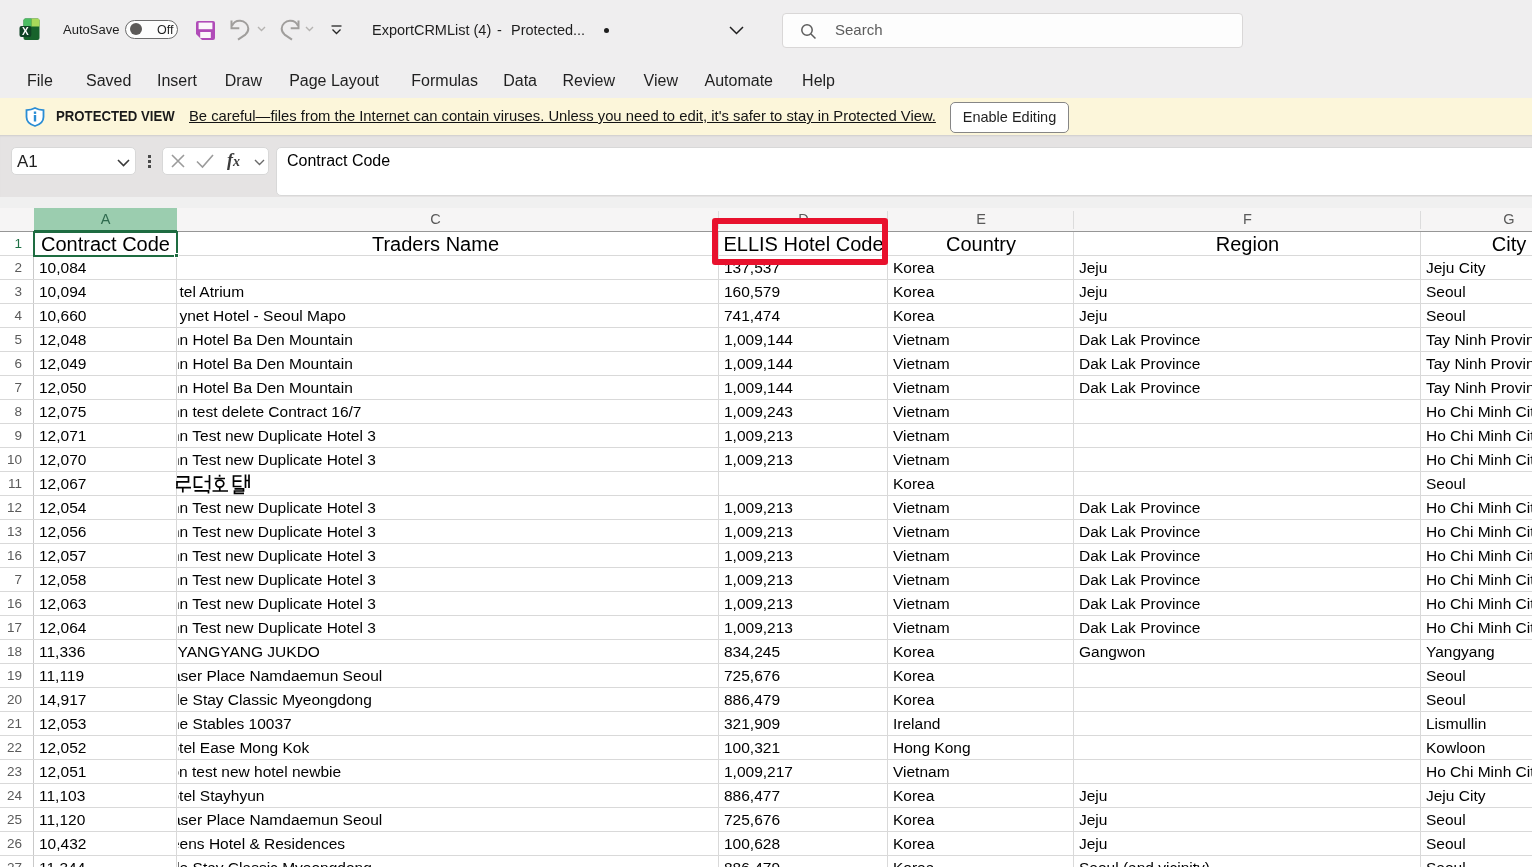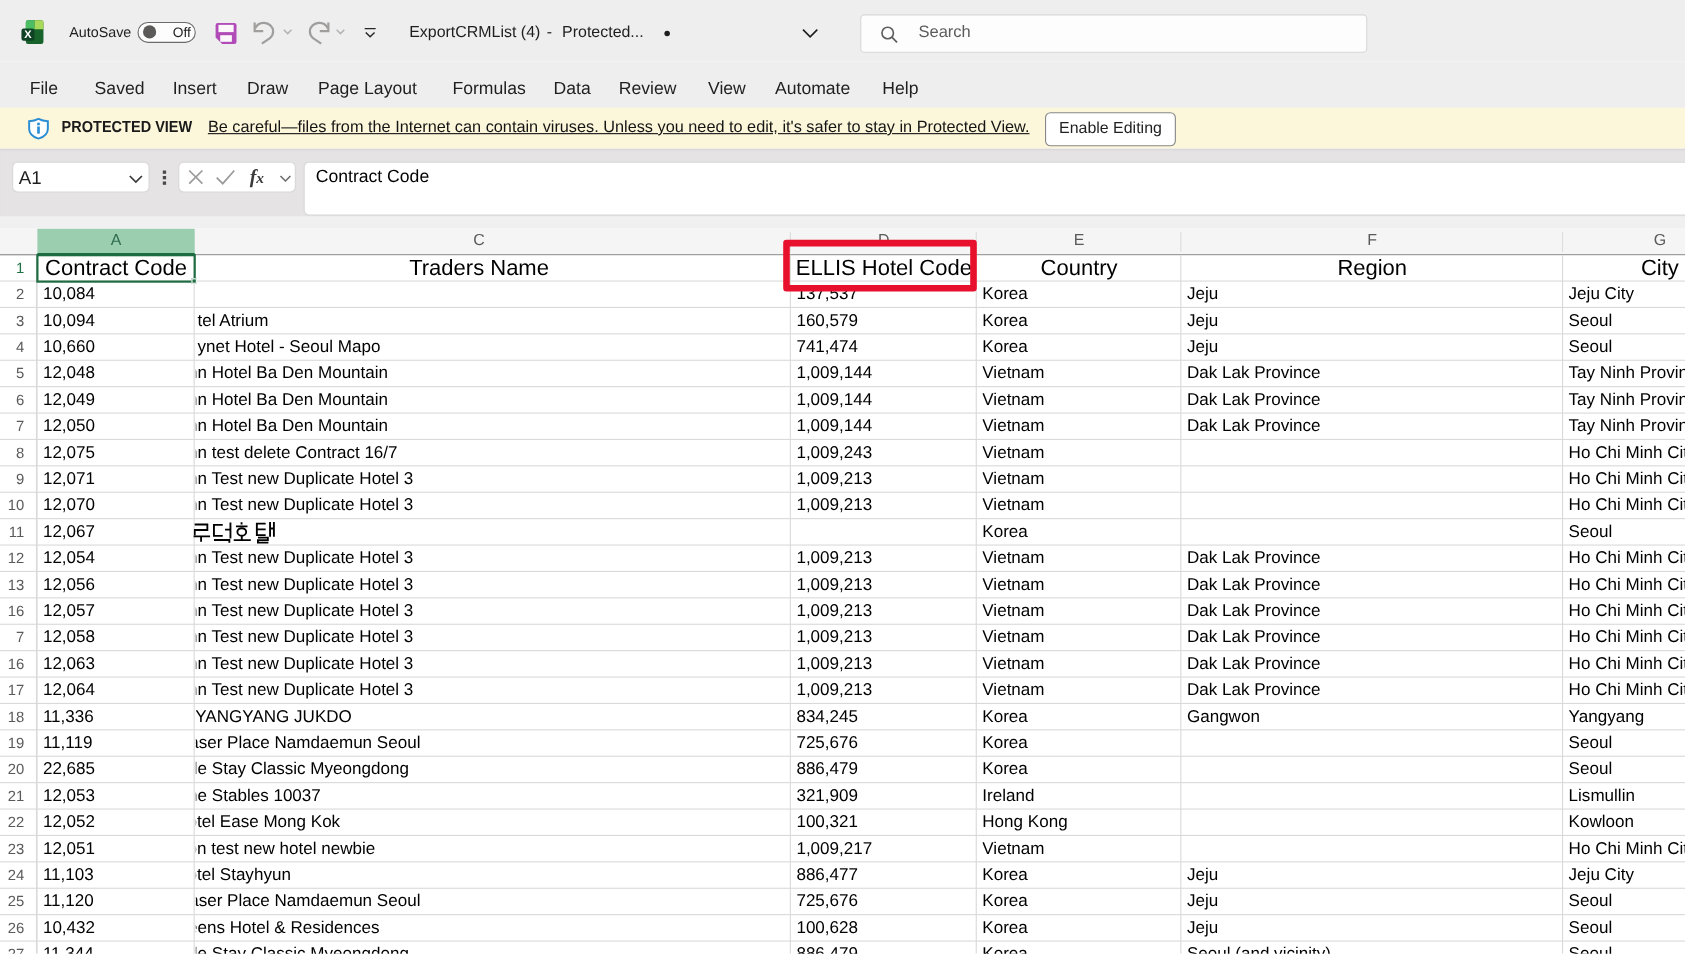--- a/index.html
+++ b/index.html
@@ -321,21 +321,21 @@
 <div class="cell clipc" style="left:178px;top:639.5px;width:538px"><span style="margin-left:-0.5px">YANGYANG JUKDO</span></div>
 <div class="cell" style="left:724px;top:639.5px;width:160px">834,245</div>
 <div class="cell" style="left:893px;top:639.5px;width:178px">Korea</div>
 <div class="cell" style="left:1079px;top:639.5px;width:339px">Gangwon</div>
 <div class="cell" style="left:1426px;top:639.5px;width:106px">Yangyang</div>
 <div class="cell" style="left:39px;top:663.5px;width:130px">11,119</div>
 <div class="cell clipc" style="left:178px;top:663.5px;width:538px"><span style="margin-left:-6.0px">aser Place Namdaemun Seoul</span></div>
 <div class="cell" style="left:724px;top:663.5px;width:160px">725,676</div>
 <div class="cell" style="left:893px;top:663.5px;width:178px">Korea</div>
 <div class="cell" style="left:1426px;top:663.5px;width:106px">Seoul</div>
-<div class="cell" style="left:39px;top:687.5px;width:130px">22,685</div>
+<div class="cell" style="left:39px;top:687.5px;width:130px">14,917</div>
 <div class="cell clipc" style="left:178px;top:687.5px;width:538px"><span style="margin-left:-7.0px">de Stay Classic Myeongdong</span></div>
 <div class="cell" style="left:724px;top:687.5px;width:160px">886,479</div>
 <div class="cell" style="left:893px;top:687.5px;width:178px">Korea</div>
 <div class="cell" style="left:1426px;top:687.5px;width:106px">Seoul</div>
 <div class="cell" style="left:39px;top:711.5px;width:130px">12,053</div>
 <div class="cell clipc" style="left:178px;top:711.5px;width:538px"><span style="margin-left:-7.0px">he Stables 10037</span></div>
 <div class="cell" style="left:724px;top:711.5px;width:160px">321,909</div>
 <div class="cell" style="left:893px;top:711.5px;width:178px">Ireland</div>
 <div class="cell" style="left:1426px;top:711.5px;width:106px">Lismullin</div>
 <div class="cell" style="left:39px;top:735.5px;width:130px">12,052</div>

